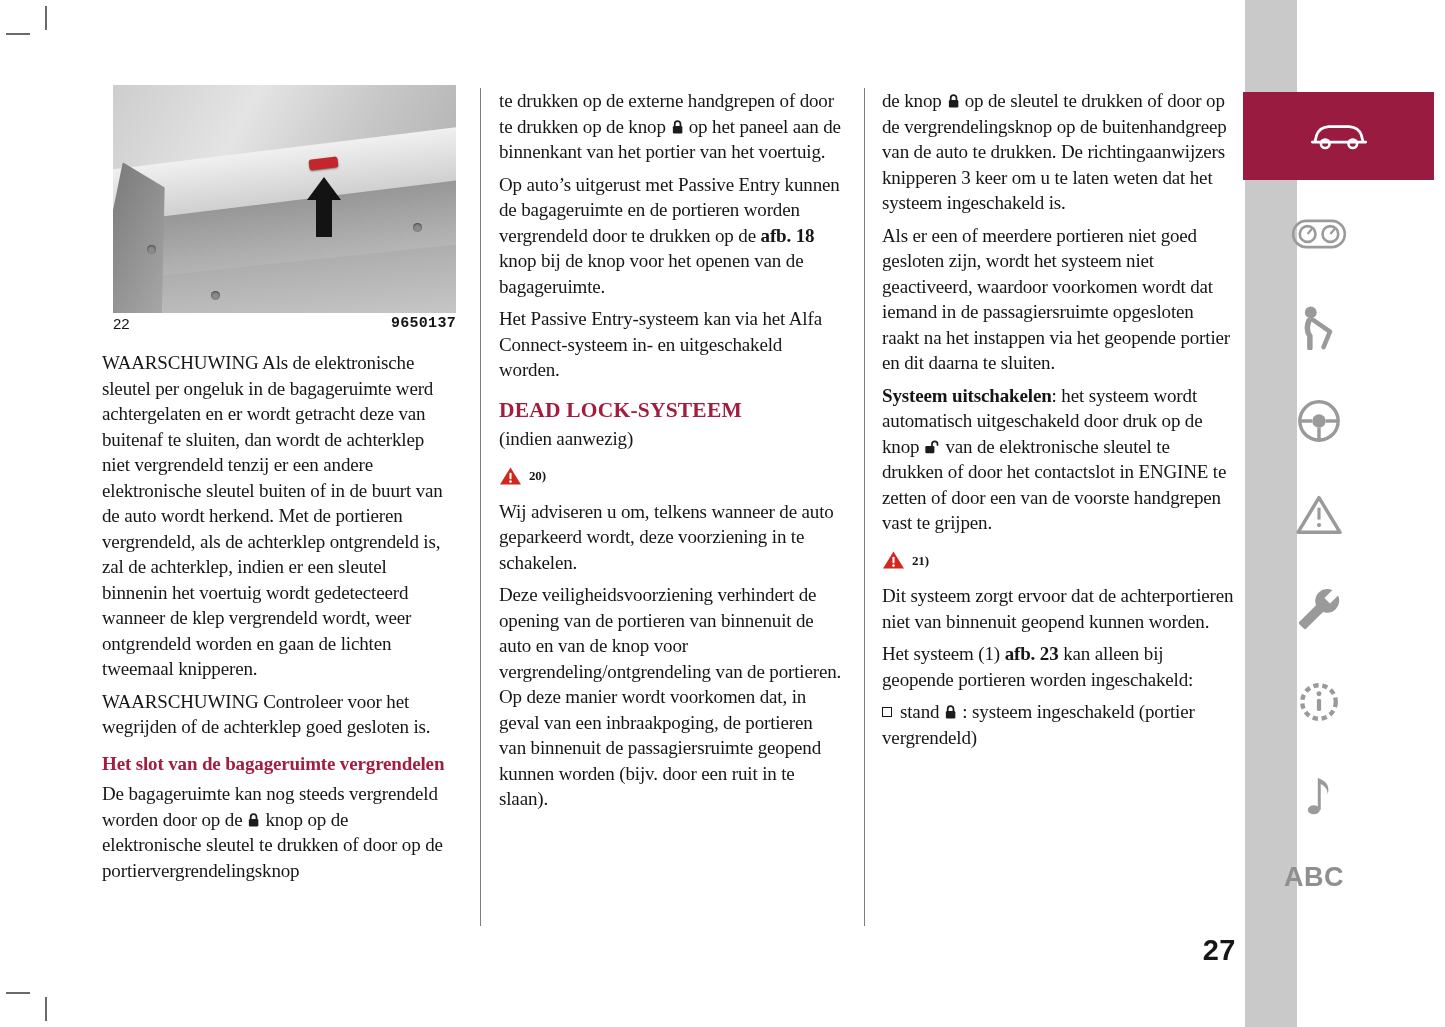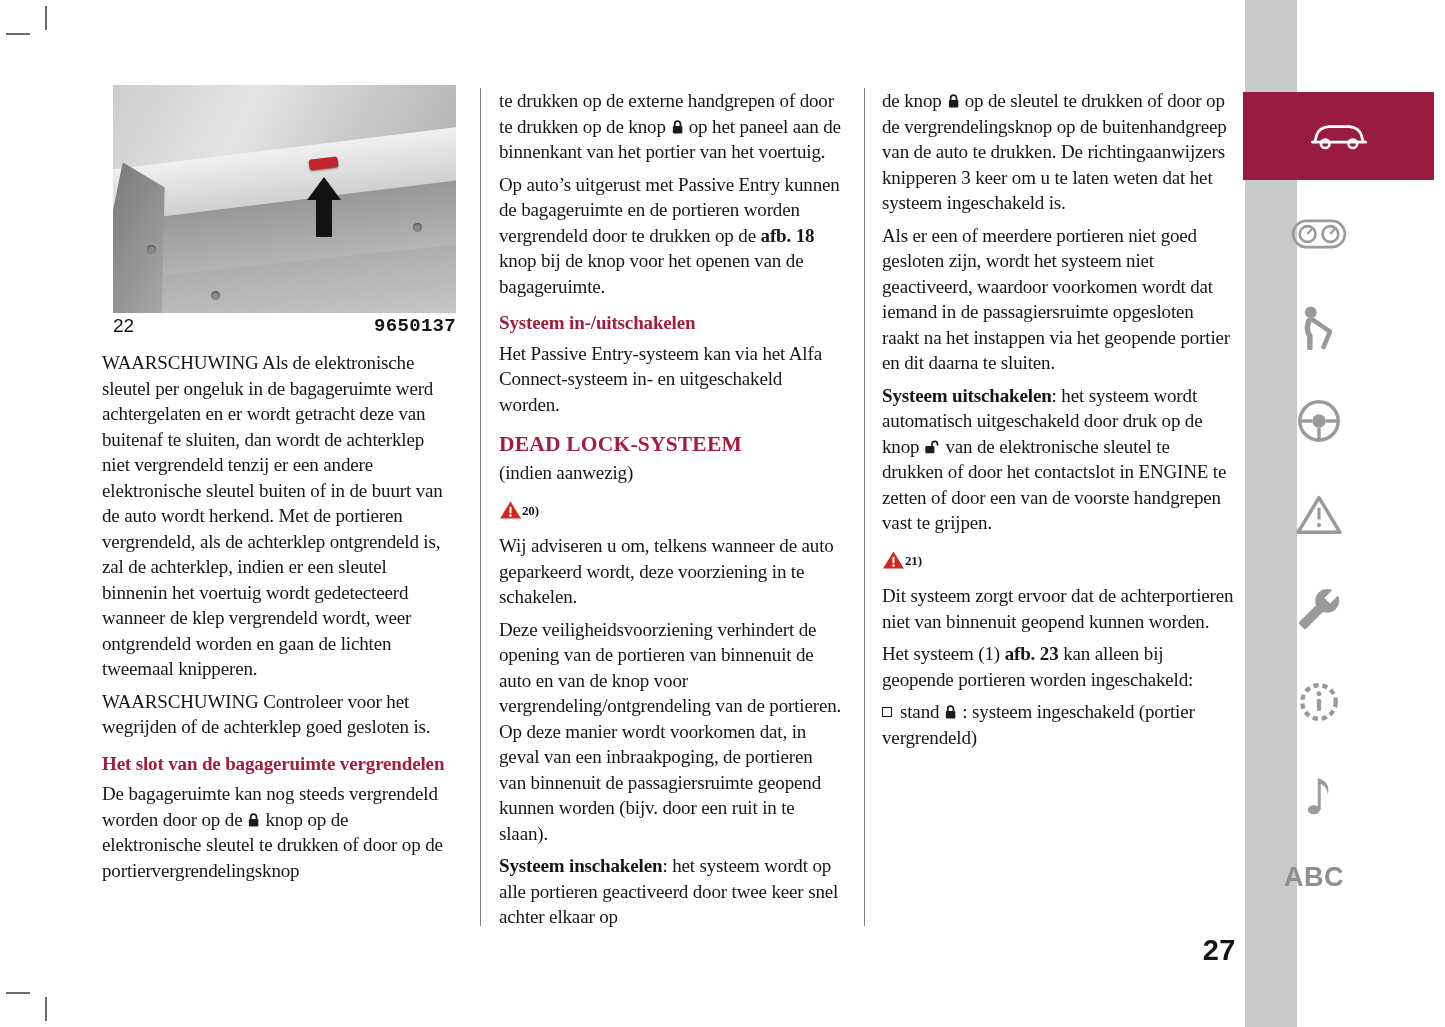--- a/index.html
+++ b/index.html
@@ -24,34 +24,34 @@
            background:linear-gradient(100deg,#7d7d7d,#ababab); transform:rotate(16deg);
            clip-path:polygon(0 0, 55% 8%, 100% 100%, 15% 100%); }
   .ph-btn { position:absolute; left:196px; top:73px; width:29px; height:11px; background:#c1272d;
            border-radius:3px; transform:rotate(-7deg); box-shadow:0 1px 2px rgba(0,0,0,.45); }
   .ph-arrow-head { position:absolute; left:194px; top:92px; width:0; height:0;
            border-left:17px solid transparent; border-right:17px solid transparent; border-bottom:23px solid #131313; }
   .ph-arrow-shaft { position:absolute; left:203px; top:114px; width:16px; height:38px; background:#131313; }
   .ph-dot { position:absolute; width:9px; height:9px; border-radius:50%;
            background:#8a8a8a; box-shadow:inset 0 1px 2px rgba(0,0,0,.5); }
   .figcap { position:absolute; left:113px; top:315px; width:343px; display:flex;
-           justify-content:space-between; font-size:19px; }
+           justify-content:space-between; font-size:15px; }
   .figcode { font-weight:bold; letter-spacing:.3px;font-family:Liberation Mono, monospace; }
 
   
   .col { position:absolute; font-size:19px; line-height:25.5px; letter-spacing:-0.15px;font-family:Liberation Serif, serif; }
   .col1 { left:102px; top:350px; width:345px; }
   .col2 { left:499px; top:88px;  width:344px; }
   .col3 { left:882px; top:88px;  width:352px; }
   .col p { margin-bottom:7px; }
   .sub { color:var(--accent,#a21d3e); font-size:19px; line-height:24.5px; font-weight:bold; margin:12px 0 5px; }
   .big { color:var(--accent,#a21d3e); font-size:21.5px; line-height:25px; font-weight:bold;
          letter-spacing:.2px; margin:15px 0 3px; }
   .subnote { margin-bottom:4px; }
-  .warnrow { display:flex; align-items:center; margin:12px 0 10px; }
+  .warnrow { display:flex; align-items:center; gap:7px; margin:12px 0 10px; }
   .warnnum { font-size:13px; font-weight:bold; }
   .ilock { display:inline-block; vertical-align:-2px; margin:0 5px; }
   .square { display:inline-block; width:10px; height:10px; border:1.7px solid #161616;
             margin-right:8px; vertical-align:1px; }
 
   .divider { position:absolute; top:88px; height:838px; width:1px; background:#7d7d7d; }
   .d1 { left:480px; } .d2 { left:864px; }
 
   .pagenum { position:absolute; left:1188px; top:934px; width:48px; text-align:right;
              font-size:29px; font-weight:bold; letter-spacing:.5px; }
@@ -102,35 +102,33 @@
 </div>
 
 <div class="divider d1"></div>
 
 <div class="col col2">
   <p><span>te drukken op de externe handgrepen of door te drukken op de knop</span><svg class="ilock" viewBox="0 0 14 17" width="13" height="16">
         <path d="M4 7.5 V5.2 a3.1 3.1 0 0 1 6.2 0 V7.5" fill="none" stroke="#1c1c1c" stroke-width="1.9"></path>
         <rect x="2" y="7.5" width="10.2" height="8" rx="1.4" fill="#1c1c1c"></rect>
       </svg><span>op het paneel aan de binnenkant van het portier van het voertuig.</span></p>
   <p><span>Op auto’s uitgerust met Passive Entry kunnen de bagageruimte en de portieren worden vergrendeld door te drukken op de</span> <b>afb. 18</b> <span>knop bij de knop voor het openen van de bagageruimte.</span></p>
-  <h3 class="sub">Systeem in-/uitschakelen</h3>
   <p><span>Het Passive Entry-systeem kan via het Alfa Connect-systeem in- en uitgeschakeld worden.</span></p>
   <h2 class="big">DEAD LOCK-SYSTEEM</h2>
   <p class="subnote"><span>(indien aanwezig)</span></p>
   <div class="warnrow">
     <svg viewBox="0 0 24 21" width="23" height="20">
         <path d="M12 1.5 L23 19.5 H1 Z" fill="#d0271e"></path>
         <rect x="10.9" y="7" width="2.2" height="7" rx="1" fill="#fff"></rect>
         <circle cx="12" cy="16.4" r="1.4" fill="#fff"></circle>
       </svg>
     <span class="warnnum">20)</span>
   </div>
   <p><span>Wij adviseren u om, telkens wanneer de auto geparkeerd wordt, deze voorziening in te schakelen.</span></p>
   <p><span>Deze veiligheidsvoorziening verhindert de opening van de portieren van binnenuit de auto en van de knop voor vergrendeling/ontgrendeling van de portieren. Op deze manier wordt voorkomen dat, in geval van een inbraakpoging, de portieren van binnenuit de passagiersruimte geopend kunnen worden (bijv. door een ruit in te slaan).</span></p>
-  <p><b>Systeem inschakelen</b><span>: het systeem wordt op alle portieren geactiveerd door twee keer snel achter elkaar op</span></p>
 </div>
 
 <div class="divider d2"></div>
 
 <div class="col col3">
   <p><span>de knop</span><svg class="ilock" viewBox="0 0 14 17" width="13" height="16">
         <path d="M4 7.5 V5.2 a3.1 3.1 0 0 1 6.2 0 V7.5" fill="none" stroke="#1c1c1c" stroke-width="1.9"></path>
         <rect x="2" y="7.5" width="10.2" height="8" rx="1.4" fill="#1c1c1c"></rect>
       </svg><span>op de sleutel te drukken of door op de vergrendelingsknop op de buitenhandgreep van de auto te drukken. De richtingaanwijzers knipperen 3 keer om u te laten weten dat het systeem ingeschakeld is.</span></p>
   <p><span>Als er een of meerdere portieren niet goed gesloten zijn, wordt het systeem niet geactiveerd, waardoor voorkomen wordt dat iemand in de passagiersruimte opgesloten raakt na het instappen via het geopende portier en dit daarna te sluiten.</span></p>

